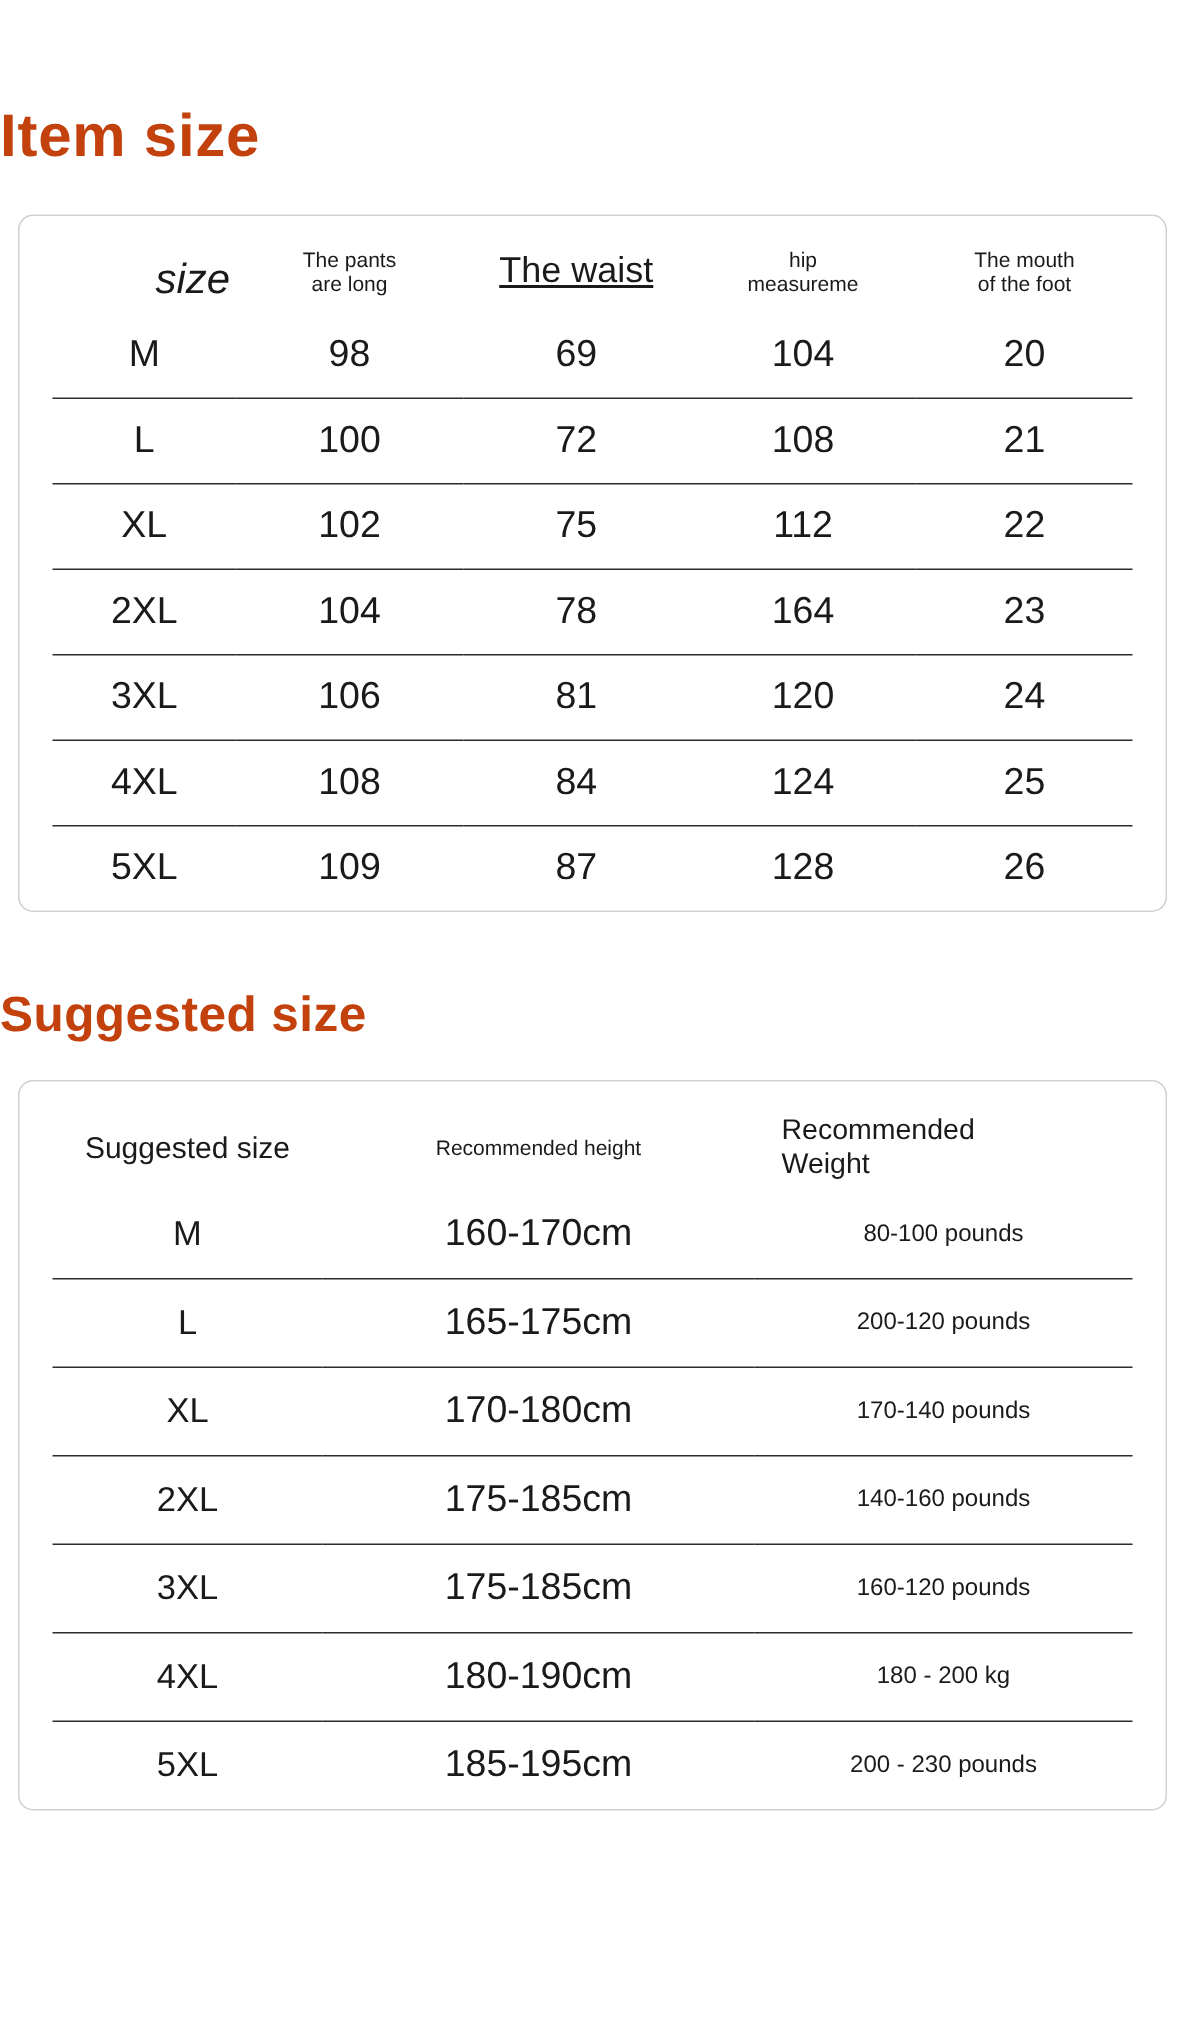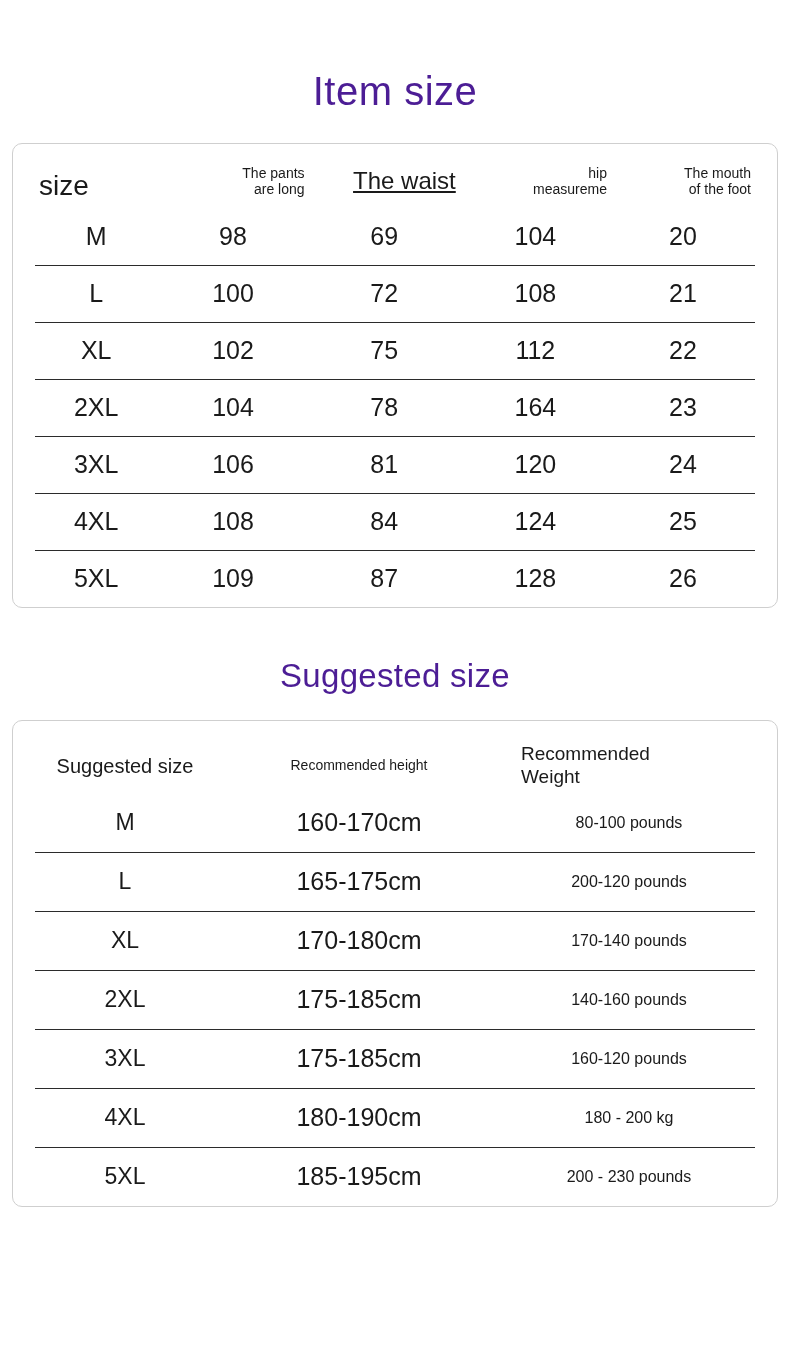--- a/index.html
+++ b/index.html
@@ -17,23 +17,23 @@
     overflow: hidden;
   }
 
   .page {
     width: 790px;
     height: 1347px;
     position: relative;
   }
 
   .section-title {
-    text-align: center;
-    font-weight: 400;
-    color: #4c1d95;
+    text-align: left;
+    font-weight: 700;
+    color: #c2410c;
   }
 
   #title-item-size {
     font-size: 40px;
     line-height: 1;
     padding-top: 44px;
     letter-spacing: 0.5px;
   }
 
   #title-suggested-size {
@@ -57,27 +57,28 @@
     width: 100%;
     border-collapse: collapse;
     table-layout: fixed;
   }
 
   
   #table-item-size thead th {
     font-weight: 400;
     padding: 16px 4px 14px 4px;
     vertical-align: middle;
-    text-align: right;
+    text-align: center;
     line-height: 1.15;
   }
   #table-item-size thead th.h-size {
     font-size: 28px;
-    text-align: left;
+    text-align: right;
     padding-top: 26px;
+    font-style: italic;
   }
   #table-item-size thead th.h-small {
     font-size: 14px;
   }
   #table-item-size thead th.h-mid {
     font-size: 24px;
     text-decoration: underline;
   }
 
   #table-item-size tbody td {

